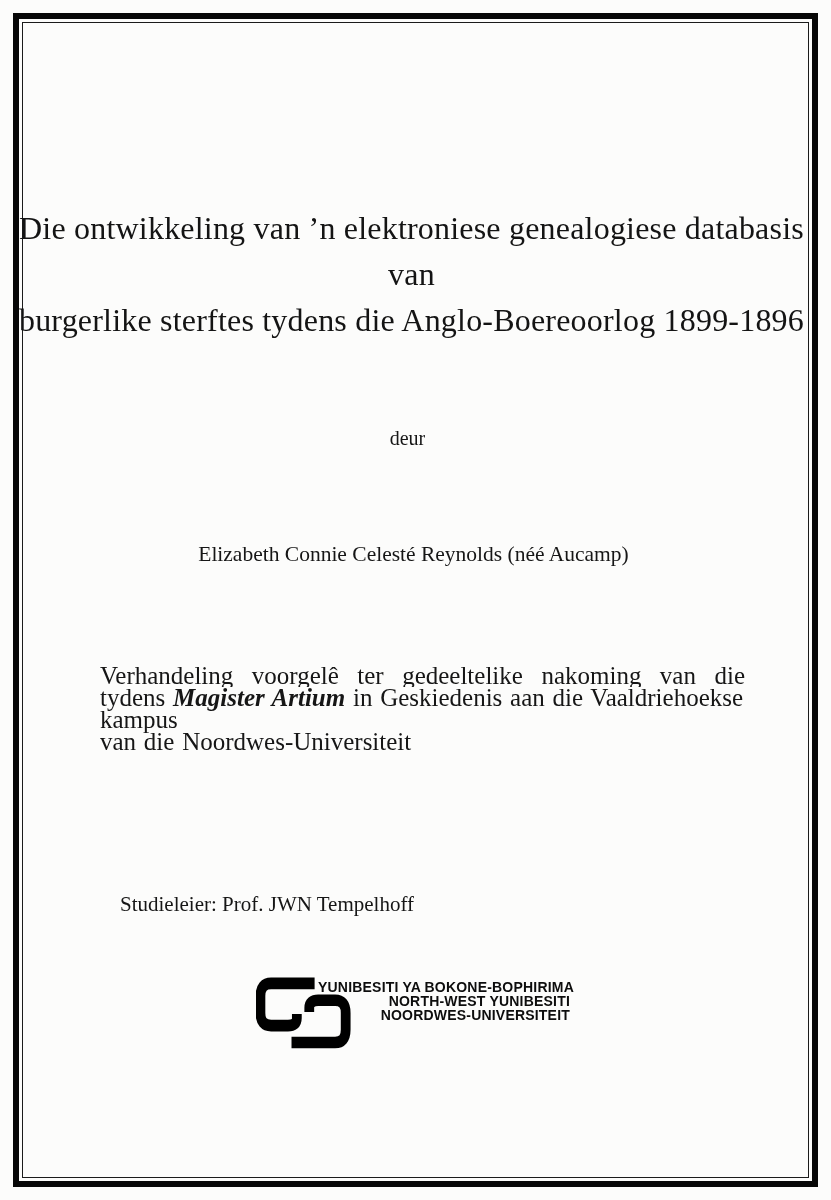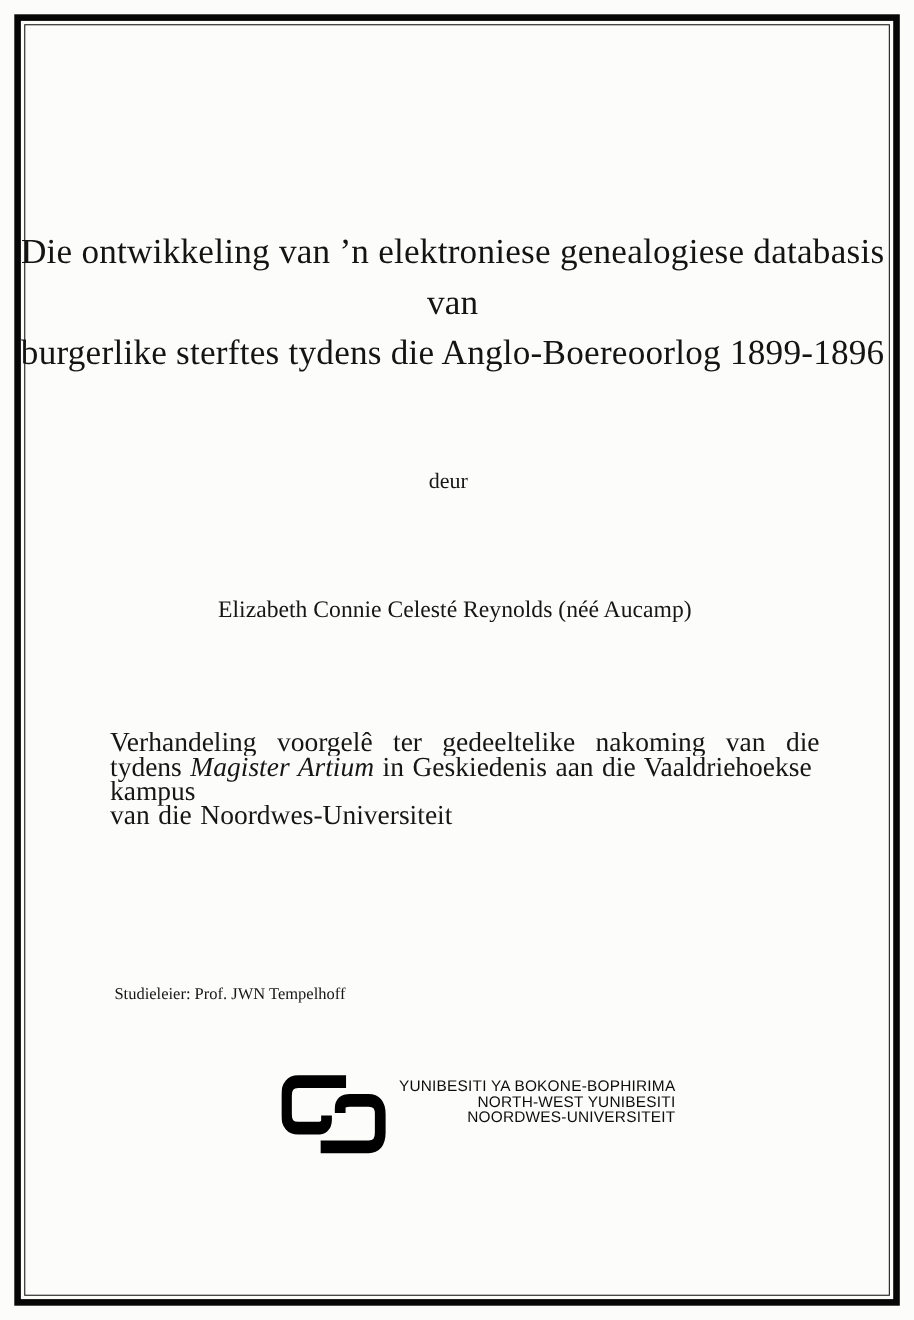--- a/index.html
+++ b/index.html
@@ -74,50 +74,49 @@
     text-align: justify;
     height: 22px;
     overflow: hidden;
   }
   .st-line.justified::after {
     content: "";
     display: inline-block;
     width: 100%;
     height: 0;
   }
-  .st-line em { font-style: italic; }
+  .st-line em { font-style: italic; font-weight: bold; }
   .supervisor {
     position: absolute;
     top: 894px;
-    left: 104px;
-    font-size: 15px;
+    left: 120px;
+    font-size: 21px;
     line-height: 21.5px;
   }
   .logo { position: absolute; left: 0; top: 0; }
   .logo-mark {
     position: absolute;
     left: 256px;
     top: 976px;
     width: 95px;
     height: 75px;
   }
   .logo-text {
     position: absolute;
     left: 318px;
     top: 981px;
     width: 252px;
     text-align: right;
     font-family: "Liberation Sans", "DejaVu Sans", sans-serif;
-    font-weight: normal;
+    font-weight: bold;
     font-size: 14px;
     line-height: 13.8px;
     letter-spacing: 0.2px;
     color: #0d0d0d;
     white-space: nowrap;
-    margin-left: 44px;
   }
 </style>
 </head>
 <body>
 
 <div class="page">
 
   <div class="frame-outer"></div>
   <div class="frame-inner"></div>
 

